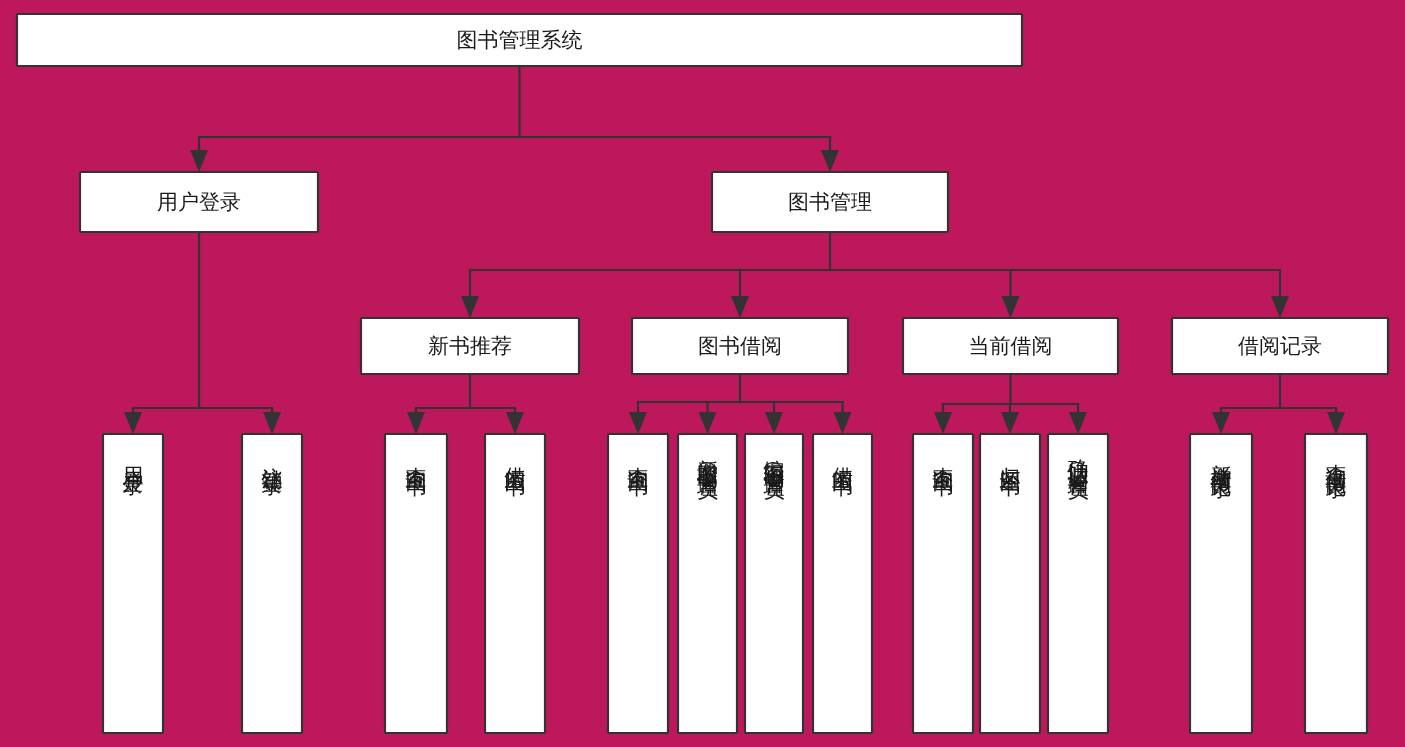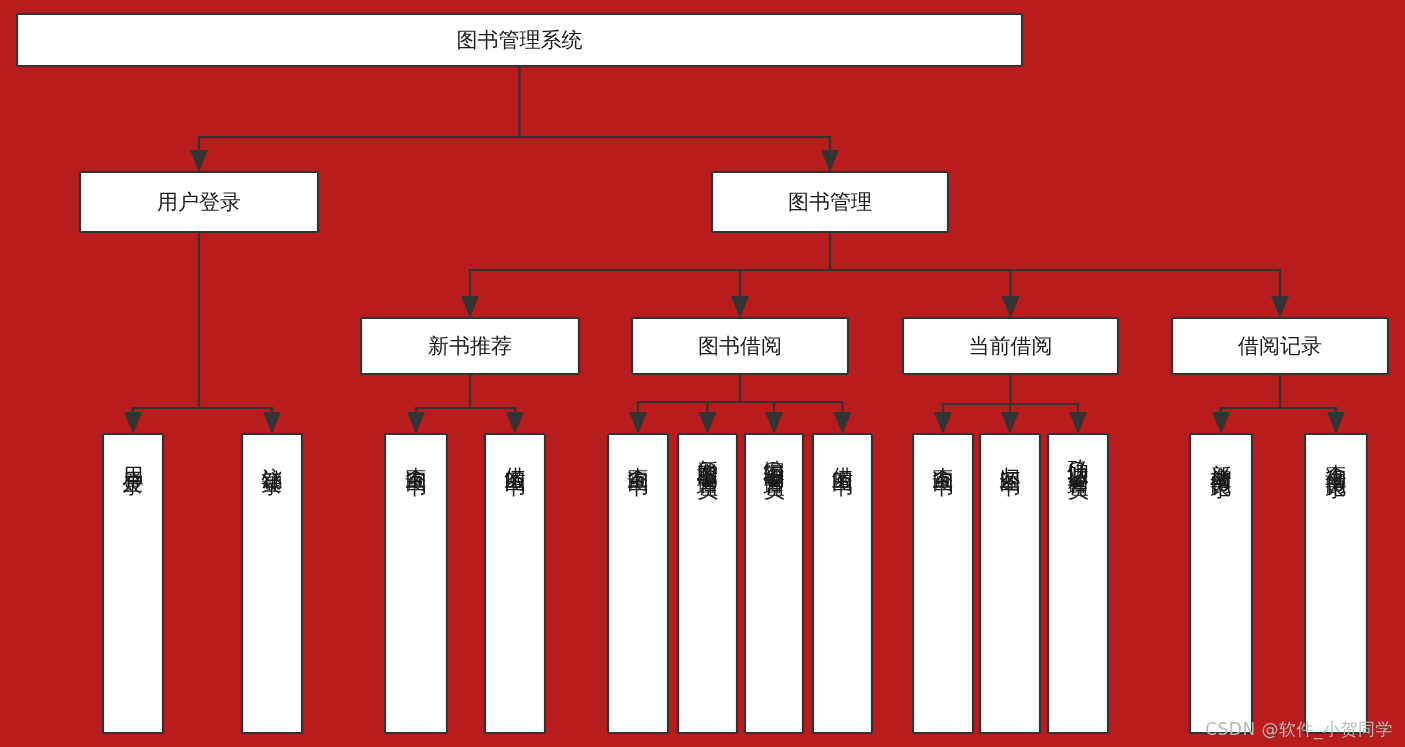--- a/index.html
+++ b/index.html
@@ -4,21 +4,21 @@
 <style>
   html, body {
     margin: 0;
     padding: 0;
     background: #ffffff;
   }
   #page {
     position: relative;
     width: 1405px;
     height: 747px;
-    background: #b91c1c;
+    background: #be185d;
     font-family: "DejaVu Sans", "Liberation Sans", sans-serif;
     overflow: hidden;
   }
   #diagram-svg {
     position: absolute;
     left: 0;
     top: 0;
     width: 1405px;
     height: 747px;
   }
@@ -203,15 +203,14 @@
           <rect x="1190" y="434" width="62" height="299" rx="1" class="node-box"></rect>
           <text x="1221" y="456" class="node-label-v" text-anchor="middle">新增借阅记录</text>
         </g>
         <g>
           <rect x="1305" y="434" width="62" height="299" rx="1" class="node-box"></rect>
           <text x="1336" y="456" class="node-label-v" text-anchor="middle">查询借阅记录</text>
         </g>
       </g>
   </svg>
 
-  <div class="watermark">CSDN @软件_小贺同学</div>
 
 </div>
 
 </body></html>

